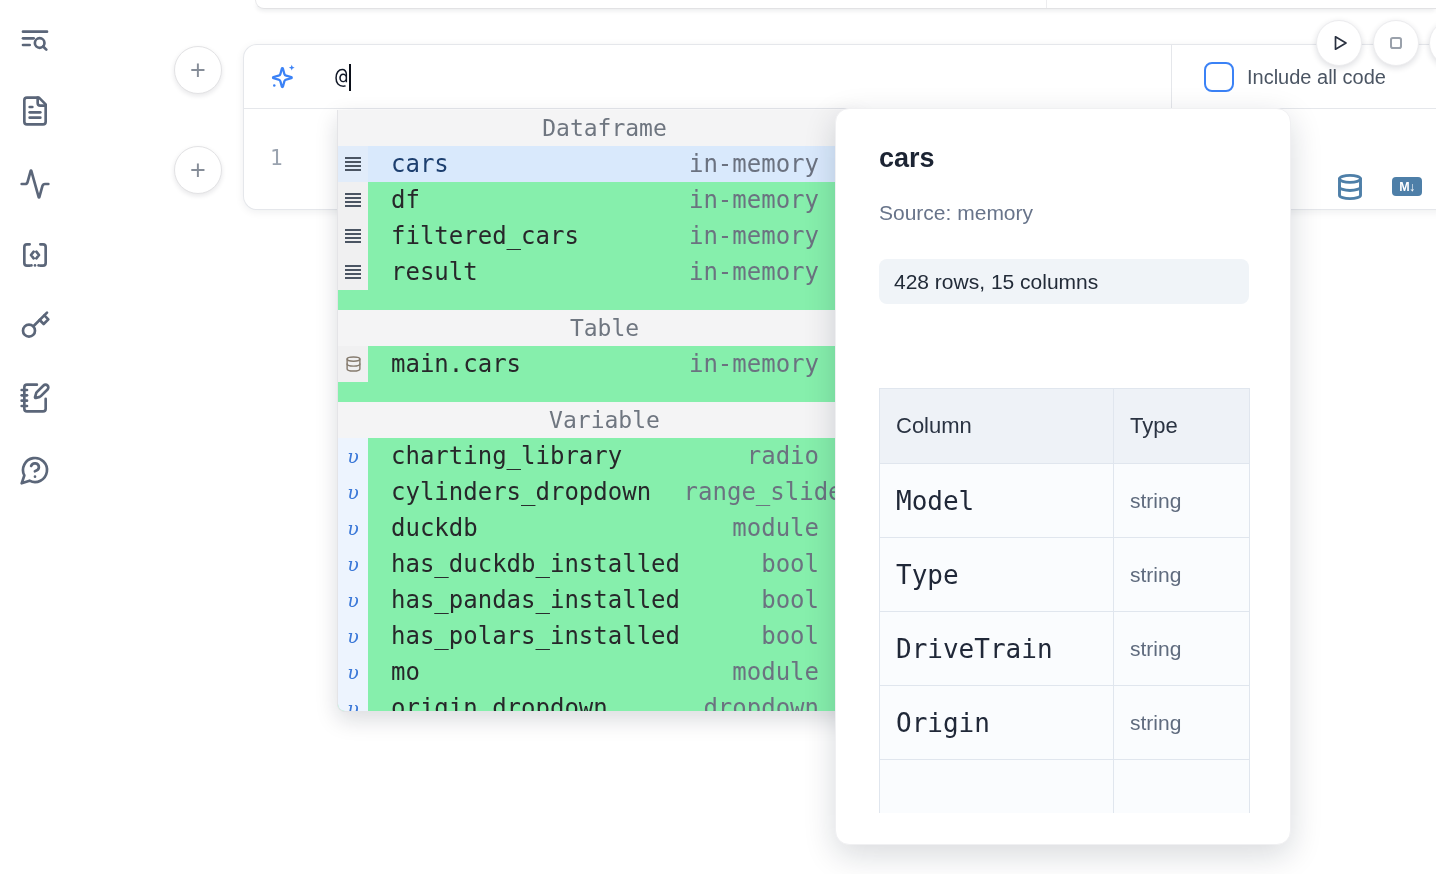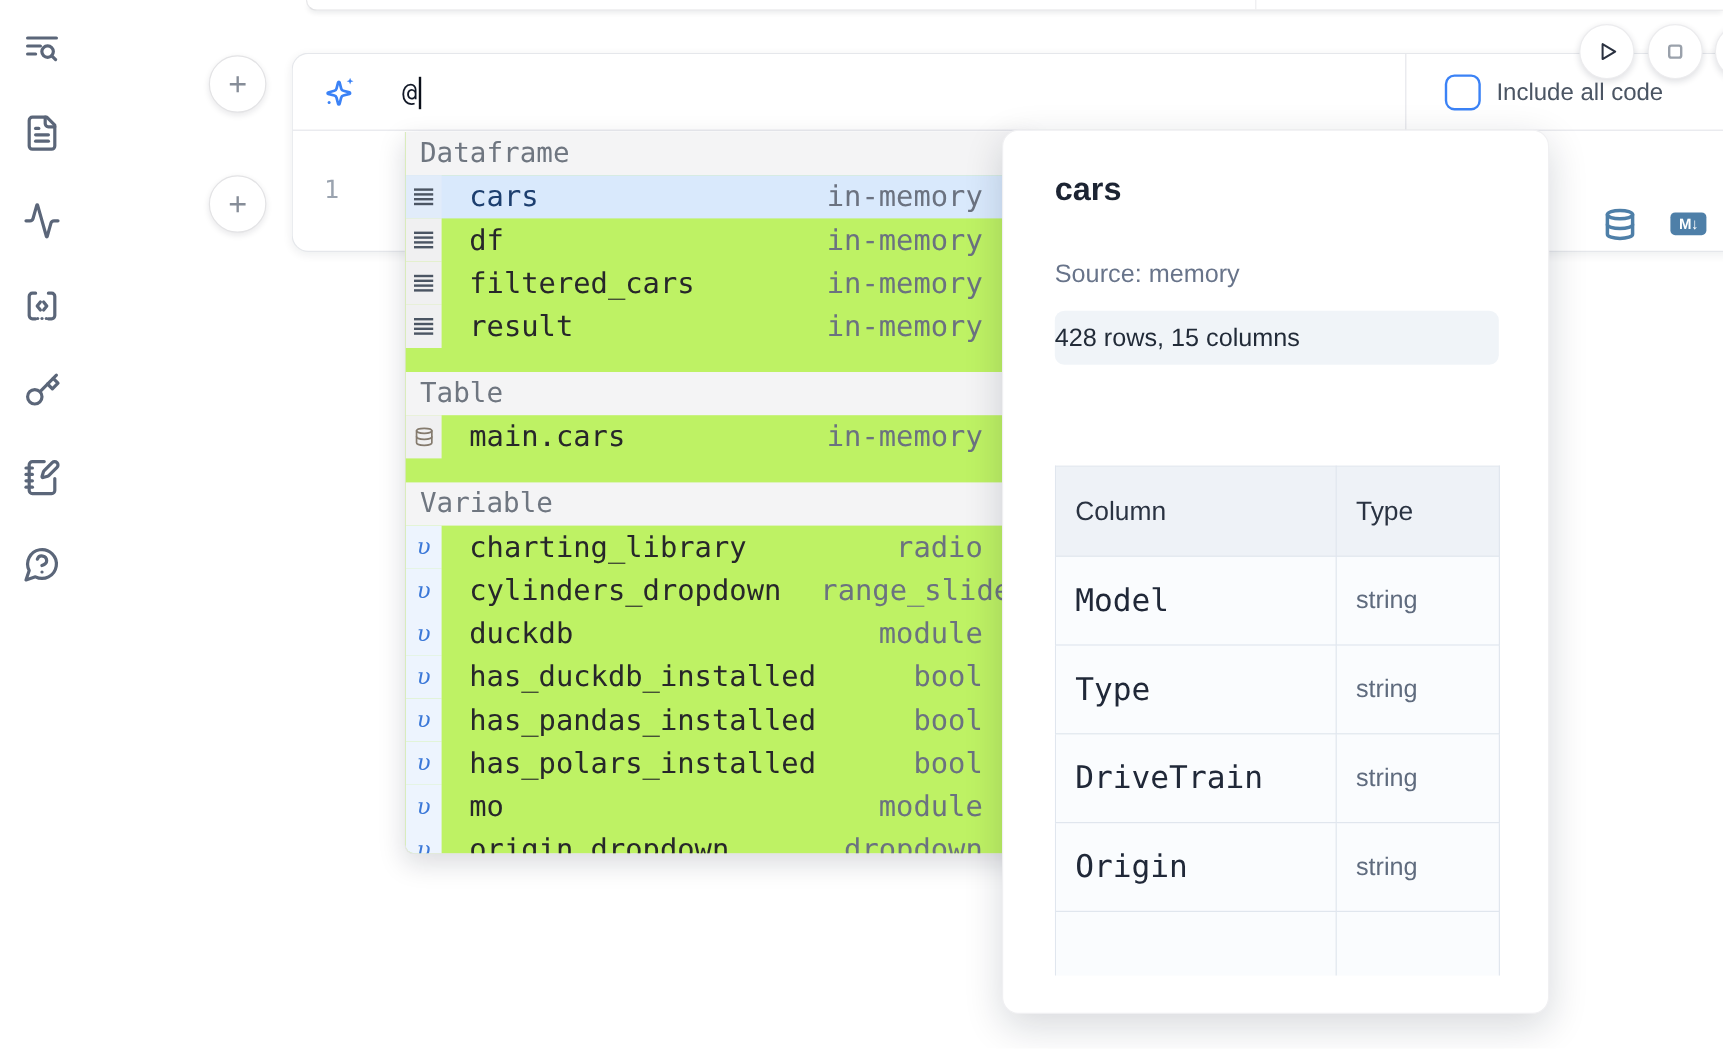--- a/index.html
+++ b/index.html
@@ -45,44 +45,44 @@
   .run-btn { width:46px; height:46px; top:20px; }
   .run-play { left:1316px; }
   .run-stop { left:1373px; }
   .run-clipped { left:1429px; }
   .plus-btn { width:48px; height:48px; left:174px; border:1.5px solid #e3e3e5; box-shadow:0 2px 5px rgba(15,23,42,.10);
     color:#868d98; font-size:27px; font-weight:400; line-height:1; }
   .plus-a { top:46px; }
   .plus-b { top:146px; }
 
   
-  .dropdown { position:absolute; left:337px; top:110px; width:523px; height:602px; background:#bef264;
+  .dropdown { position:absolute; left:337px; top:110px; width:523px; height:602px; background:#86efac;
     border:1px solid #e4e4e7; border-top:none; border-radius:0 0 8px 8px; overflow:hidden;
     box-shadow:0 8px 22px rgba(15,23,42,.15); z-index:5;
-    font-family:"DejaVu Sans Mono", monospace; }
+    font-family:"DejaVu Sans Mono", monospace;text-align:center; }
   .ac-header { height:36px; line-height:36px; padding-left:12px; background:#f4f4f5; color:#6f7680; font-size:23px; margin-top:20px; }
   .ac-header:first-child { margin-top:0; }
   .ac-row { display:flex; align-items:center; height:36px; font-size:24px; color:#27272a; cursor:pointer; }
   .ac-row.selected { background:#d9e9fc; }
   .ac-row.selected .ac-name { color:#1d3f6f; }
   .ac-ic { width:30px; align-self:stretch; flex:none; display:flex; align-items:center; justify-content:center; background:#f0f0f1; }
   .ac-ic.ic-var { background:#edf4fe; font-family:"DejaVu Serif", serif; font-style:italic; font-size:19px; color:#3b78d8; }
   .ac-row.selected .ac-ic { background:#e1ecfa; }
   .ac-name { margin-left:23px; white-space:nowrap; }
   .ac-type { margin-left:auto; margin-right:40px; color:#6b7280; font-size:24px; white-space:nowrap; }
   .ac-type.overflow-type { margin-right:2px; }
   .burger { width:16px; height:2px; background:#4b5563; box-shadow:0 4px 0 #4b5563, 0 8px 0 #4b5563, 0 12px 0 #4b5563; margin-bottom:12px; }
   .ac-ic svg { width:17px; height:18px; }
 
   
   .panel { position:absolute; left:835px; top:108px; width:456px; height:737px; background:#fff; border-radius:14px;
     border:1px solid #f0f0f2; box-shadow:0 10px 32px rgba(15,23,42,.16); z-index:10; }
   .panel-title { position:absolute; left:43px; top:34px; font-size:27px; font-weight:bold; color:#1c2433; }
-  .panel-source { position:absolute; left:43px; top:108px; font-size:21px; color:#68748a; }
-  .panel-badge { position:absolute; left:43px; top:150px; width:370px; height:45px; line-height:45px; 
+  .panel-source { position:absolute; left:43px; top:92px; font-size:21px; color:#68748a; }
+  .panel-badge { position:absolute; left:43px; top:150px; width:370px; height:45px; line-height:45px; padding-left:15px;
     background:#f0f4f8; border-radius:8px; font-size:21px; color:#222b38; }
   .tablewrap { position:absolute; left:43px; top:239px; width:371px; height:465px; overflow:hidden; }
   .ptable { border-collapse:collapse; table-layout:fixed; width:370px;margin-top:40px; }
   .ptable th, .ptable td { border:1px solid #e0e6ee; text-align:left; vertical-align:middle; padding-left:16px; }
   .ptable th { height:75px; background:#eef2f7; font-weight:400; font-size:22px; color:#2a3342; }
   .ptable td { height:74px; background:#fafcfe; }
   .ptable td.c-col { font-family:"DejaVu Sans Mono", monospace; font-size:26px; color:#202838; }
   .ptable td.c-type { font-size:21px; color:#5f6b7e; }
   .col-w1 { width:234px; } .col-w2 { width:136px; }
 

